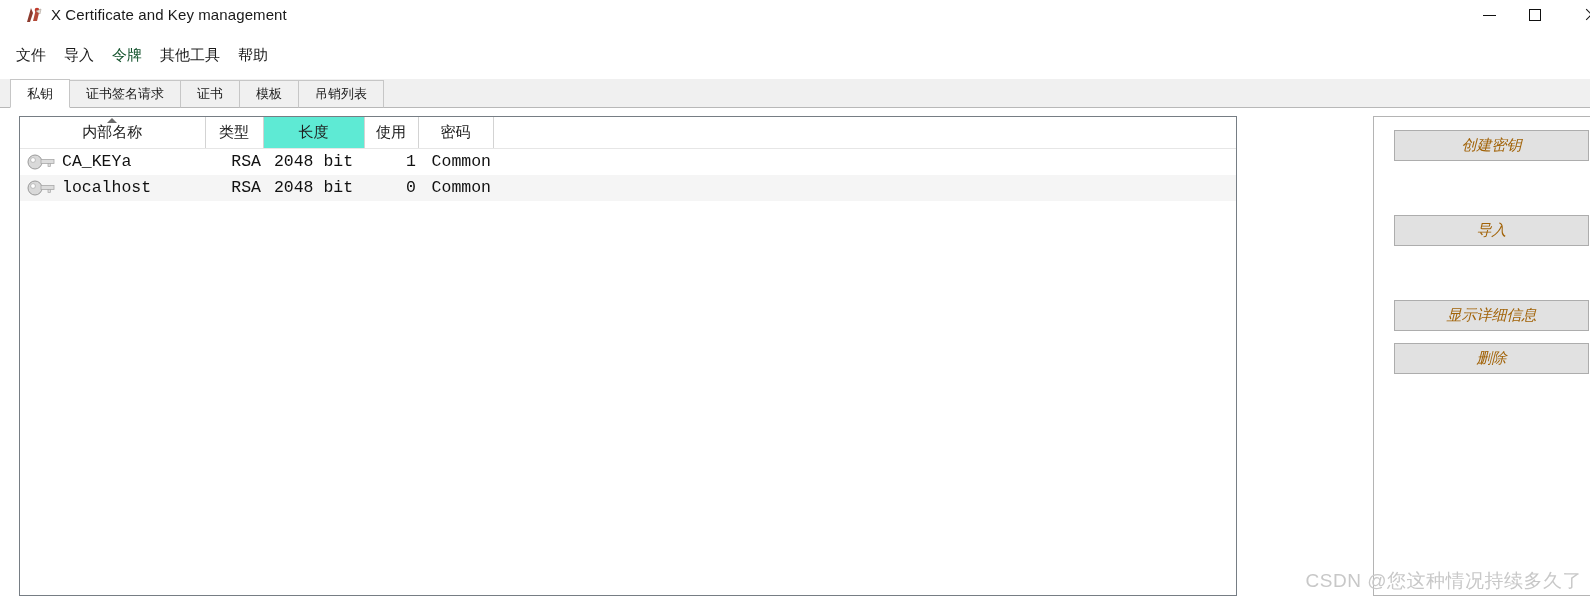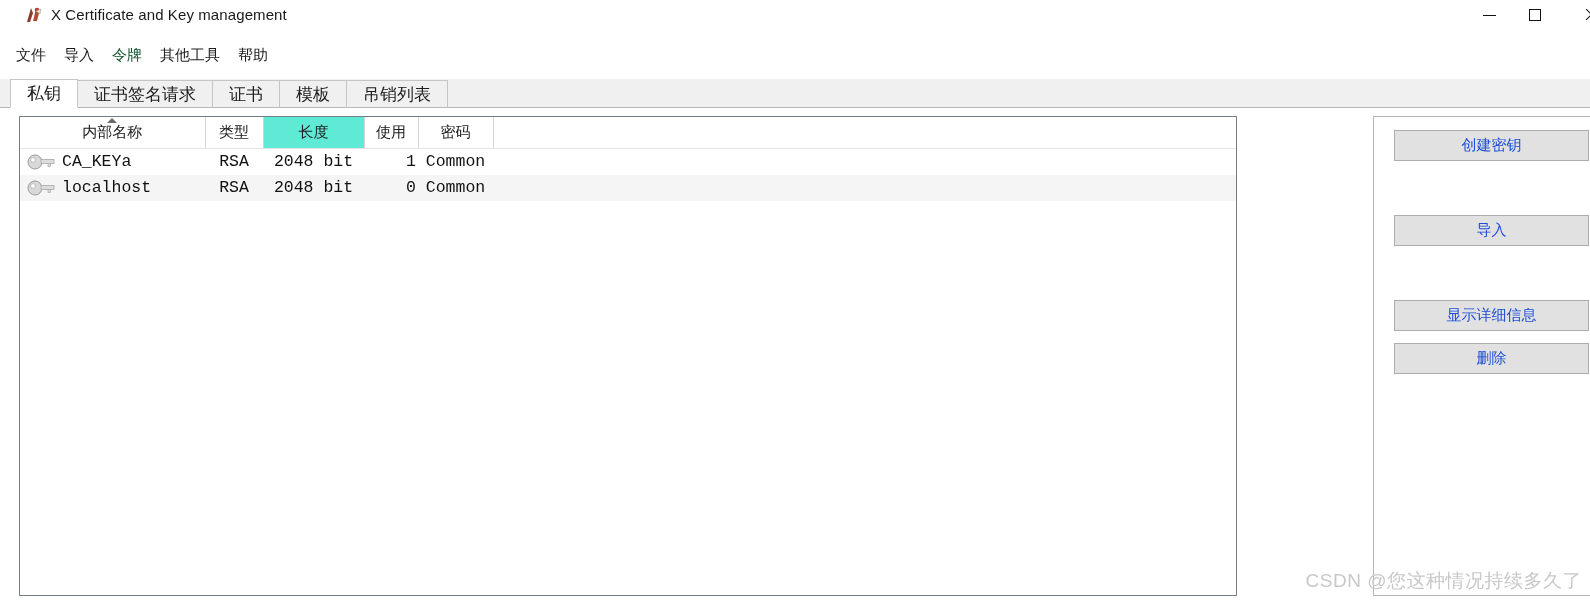--- a/index.html
+++ b/index.html
@@ -95,21 +95,21 @@
   }
   .tabstrip::after {
     content: ""; position: absolute; left: 0; right: 0; bottom: 0;
     height: 1px; background: #b8b8b8;
   }
   .tab {
     position: relative;
     height: 28px;
     display: flex; align-items: center; justify-content: center;
     padding: 0 16px;
-    font-size: 17px;
+    font-size: 13px;
     color: #1c1c1c;
     background: #f0f0f0;
     border: 1px solid #c6c6c6;
     border-bottom: 1px solid #b8b8b8;
     margin-right: -1px;
     white-space: nowrap;
     cursor: default;
     z-index: 1;
   }
   .tab:first-child { margin-left: 10px; }
@@ -178,45 +178,46 @@
     line-height: 26px;
     cursor: default;
   }
   .tbl tbody tr.alt td { background: #f5f5f5; }
   .cell-name { padding-left: 6px !important; }
   .name-wrap {
     display: flex; align-items: center; gap: 6px;
   }
   .keyicon { flex: 0 0 auto; display: block; }
   .name-txt { display: inline-block; }
-  .ta-l { text-align: center; }
+  .ta-l { text-align: right; }
   .ta-r { text-align: right; }
   .ta-c { text-align: center; }
 
   
   .btn-panel {
     position: absolute;
     left: 1373px; top: 8px;
     width: 217px; height: 480px;
     border: 1px solid #b4b4b4;
     border-right: none;
     background: #ffffff;
   }
   .btn {
     position: absolute;
     left: 20px;
     width: 195px; height: 31px;
     background: #e1e1e1;
     border: 1px solid #adadad;
     font-size: 15px;
-    color: #1d4ed8;
+    color: #a16207;
     display: flex; align-items: center; justify-content: center;
     white-space: nowrap;
     cursor: default;
     font-family: "Liberation Serif", serif;
+    font-style: italic;
   }
 
   
   .watermark {
     position: absolute;
     right: 8px; bottom: 7px;
     font-size: 19px;
     color: #c8c8c8;
     white-space: nowrap;
     letter-spacing: 0.5px;

